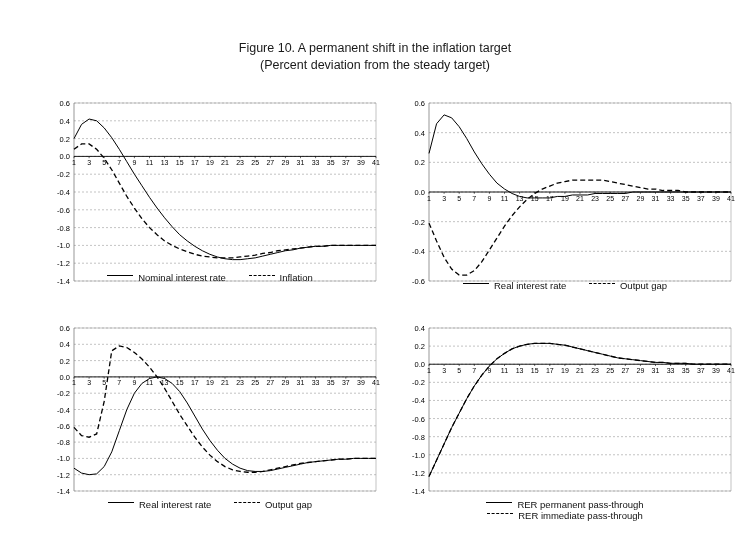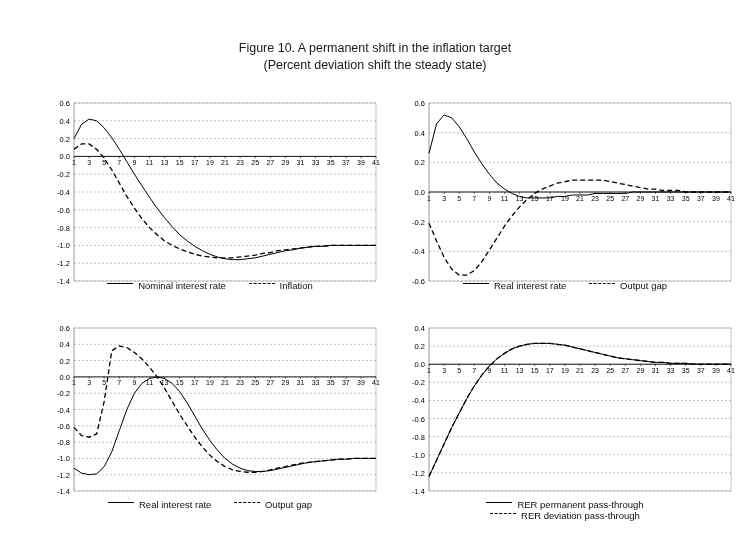--- a/index.html
+++ b/index.html
@@ -28,21 +28,21 @@
   svg{display:block;}
   text{font-family:"Liberation Sans", sans-serif;}
 </style>
 </head>
 <body>
 
 <div id="root">
 
   <div class="fig-title">
     <div>Figure 10. A permanent shift in the inflation target</div>
-    <div>(Percent deviation shift the steady state)</div>
+    <div>(Percent deviation from the steady target)</div>
   </div>
 
   <div class="panel" style="left:40px;top:95px;width:340px;height:200px;">
     <svg id="svg-panel1" width="340" height="200">
         <line x1="34" x2="336" y1="186" y2="186" stroke="#9a9a9a" stroke-width="0.6" stroke-dasharray="2,2"></line>
         <line x1="34" x2="336" y1="168.2" y2="168.2" stroke="#9a9a9a" stroke-width="0.6" stroke-dasharray="2,2"></line>
         <line x1="34" x2="336" y1="150.4" y2="150.4" stroke="#9a9a9a" stroke-width="0.6" stroke-dasharray="2,2"></line>
         <line x1="34" x2="336" y1="132.60000000000002" y2="132.60000000000002" stroke="#9a9a9a" stroke-width="0.6" stroke-dasharray="2,2"></line>
         <line x1="34" x2="336" y1="114.80000000000001" y2="114.80000000000001" stroke="#9a9a9a" stroke-width="0.6" stroke-dasharray="2,2"></line>
         <line x1="34" x2="336" y1="97.00000000000001" y2="97.00000000000001" stroke="#9a9a9a" stroke-width="0.6" stroke-dasharray="2,2"></line>
@@ -106,21 +106,21 @@
         <text x="305.8" y="69.9" text-anchor="middle" font-size="7" fill="#000">37</text>
         <line x1="305.8" x2="305.8" y1="61.400000000000006" y2="63.2" stroke="#000" stroke-width="0.6"></line>
         <text x="320.9" y="69.9" text-anchor="middle" font-size="7" fill="#000">39</text>
         <line x1="320.9" x2="320.9" y1="61.400000000000006" y2="63.2" stroke="#000" stroke-width="0.6"></line>
         <text x="336" y="69.9" text-anchor="middle" font-size="7" fill="#000">41</text>
         <line x1="336" x2="336" y1="61.400000000000006" y2="63.2" stroke="#000" stroke-width="0.6"></line>
         <polyline points="34.00,43.60 41.55,29.36 49.10,24.02 56.65,25.80 64.20,32.92 71.75,42.71 79.30,54.28 86.85,66.74 94.40,79.20 101.95,90.77 109.50,102.34 117.05,113.02 124.60,122.81 132.15,131.71 139.70,139.72 147.25,145.95 154.80,151.29 162.35,155.74 169.90,159.30 177.45,161.97 185.00,163.75 192.55,164.64 200.10,164.64 207.65,163.75 215.20,162.86 222.75,161.08 230.30,159.30 237.85,157.52 245.40,155.74 252.95,154.85 260.50,153.07 268.05,152.18 275.60,151.29 283.15,151.29 290.70,150.40 298.25,150.40 305.80,150.40 313.35,150.40 320.90,150.40 328.45,150.40 336.00,150.40" fill="none" stroke="#000" stroke-width="1"></polyline>
         <polyline points="34.00,54.28 41.55,48.94 49.10,48.94 56.65,54.28 64.20,63.18 71.75,74.75 79.30,88.10 86.85,101.45 94.40,113.02 101.95,123.70 109.50,132.60 117.05,139.72 124.60,145.95 132.15,150.40 139.70,153.96 147.25,156.63 154.80,159.30 162.35,161.08 169.90,161.97 177.45,162.86 185.00,162.86 192.55,162.86 200.10,161.97 207.65,161.08 215.20,160.19 222.75,158.41 230.30,157.52 237.85,155.74 245.40,154.85 252.95,153.96 260.50,153.07 268.05,152.18 275.60,151.29 283.15,151.29 290.70,150.40 298.25,150.40 305.80,150.40 313.35,150.40 320.90,150.40 328.45,150.40 336.00,150.40" fill="none" stroke="#000" stroke-width="1.3" stroke-dasharray="5,3"></polyline>
       </svg>
   </div>
-  <div class="legend" style="left:40px;top:280px;width:340px;">
+  <div class="legend" style="left:40px;top:272px;width:340px;">
     <span class="item"><span class="swatch solid"></span><span>Nominal interest rate</span></span>
     <span class="item"><span class="swatch dashed"></span><span>Inflation</span></span>
   </div>
 
   <div class="panel" style="left:395px;top:95px;width:340px;height:200px;">
     <svg id="svg-panel2" width="340" height="200">
         <line x1="34" x2="336" y1="186" y2="186" stroke="#9a9a9a" stroke-width="0.6" stroke-dasharray="2,2"></line>
         <line x1="34" x2="336" y1="156.33333333333334" y2="156.33333333333334" stroke="#9a9a9a" stroke-width="0.6" stroke-dasharray="2,2"></line>
         <line x1="34" x2="336" y1="126.66666666666667" y2="126.66666666666667" stroke="#9a9a9a" stroke-width="0.6" stroke-dasharray="2,2"></line>
         <line x1="34" x2="336" y1="97" y2="97" stroke="#9a9a9a" stroke-width="0.6" stroke-dasharray="2,2"></line>
@@ -338,16 +338,16 @@
         <text x="320.9" y="52.722222222222214" text-anchor="middle" font-size="7" fill="#000">39</text>
         <line x1="320.9" x2="320.9" y1="44.222222222222214" y2="46.02222222222221" stroke="#000" stroke-width="0.6"></line>
         <text x="336" y="52.722222222222214" text-anchor="middle" font-size="7" fill="#000">41</text>
         <line x1="336" x2="336" y1="44.222222222222214" y2="46.02222222222221" stroke="#000" stroke-width="0.6"></line>
         <polyline points="34.00,156.51 41.55,140.21 49.10,123.91 56.65,107.61 64.20,93.12 71.75,78.63 79.30,65.96 86.85,55.09 94.40,46.03 101.95,38.79 109.50,33.36 117.05,28.83 124.60,26.11 132.15,24.30 139.70,23.39 147.25,23.39 154.80,23.39 162.35,24.30 169.90,25.21 177.45,27.02 185.00,28.83 192.55,30.64 200.10,32.45 207.65,34.26 215.20,36.07 222.75,37.88 230.30,38.79 237.85,39.69 245.40,40.60 252.95,41.51 260.50,42.41 268.05,42.41 275.60,43.32 283.15,43.32 290.70,43.32 298.25,44.22 305.80,44.22 313.35,44.22 320.90,44.22 328.45,44.22 336.00,44.22" fill="none" stroke="#000" stroke-width="1"></polyline>
         <polyline points="34.00,156.51 41.55,140.21 49.10,123.91 56.65,107.61 64.20,93.12 71.75,78.63 79.30,65.96 86.85,55.09 94.40,46.03 101.95,38.79 109.50,33.36 117.05,28.83 124.60,26.11 132.15,24.30 139.70,23.39 147.25,23.39 154.80,23.39 162.35,24.30 169.90,25.21 177.45,27.02 185.00,28.83 192.55,30.64 200.10,32.45 207.65,34.26 215.20,36.07 222.75,37.88 230.30,38.79 237.85,39.69 245.40,40.60 252.95,41.51 260.50,42.41 268.05,42.41 275.60,43.32 283.15,43.32 290.70,43.32 298.25,44.22 305.80,44.22 313.35,44.22 320.90,44.22 328.45,44.22 336.00,44.22" fill="none" stroke="#000" stroke-width="1.3" stroke-dasharray="5,3"></polyline>
       </svg>
   </div>
   <div class="legend" style="left:395px;top:499px;width:340px;">
     <span class="item"><span class="swatch solid"></span><span>RER permanent pass-through</span></span>
-    <span class="item"><span class="swatch dashed"></span><span>RER deviation pass-through</span></span>
+    <span class="item"><span class="swatch dashed"></span><span>RER immediate pass-through</span></span>
   </div>
 
 </div>
 
 </body></html>

